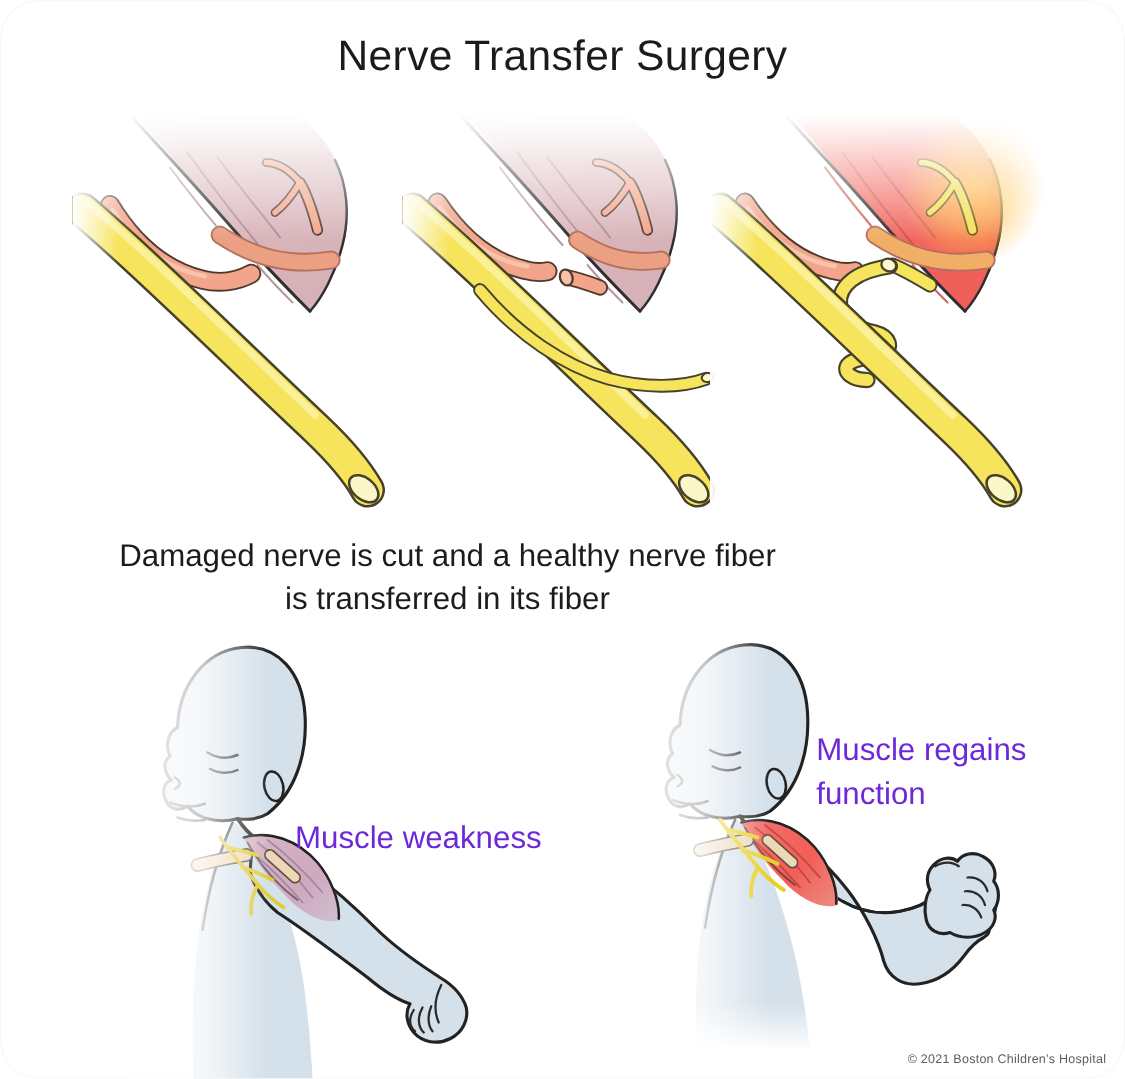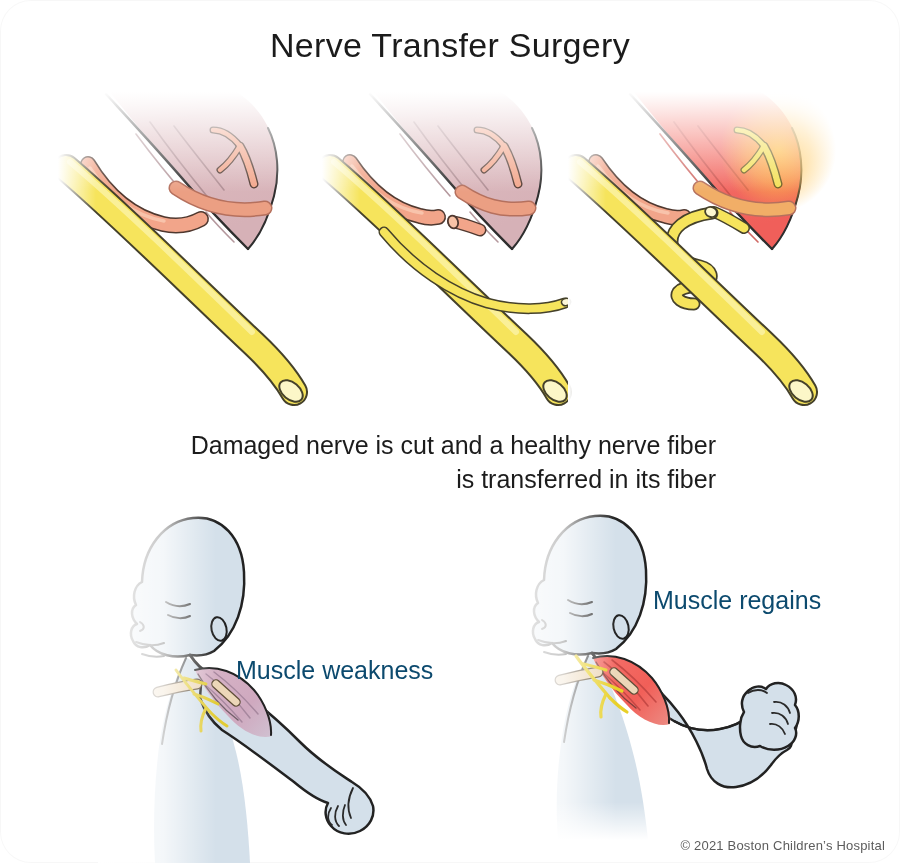--- a/index.html
+++ b/index.html
@@ -7,31 +7,31 @@
     position:relative;width:900px;height:863px;background:#ffffff;overflow:hidden;
     font-family:"Liberation Sans","DejaVu Sans",sans-serif;
     box-shadow:inset 0 0 0 1px rgba(0,0,0,0.03);
     border-radius:31px;
   }
   .title{
     position:absolute;top:26px;left:0;width:900px;text-align:center;
     font-size:34px;font-weight:400;color:#1b1b1b;letter-spacing:.3px;
   }
   .caption{
-    position:absolute;top:428px;left:0;width:716px;text-align:right;
+    position:absolute;top:428px;left:0;width:716px;text-align:center;
     font-size:25px;color:#1c1c1c;line-height:34px;font-weight:400;
   }
   .fig-label{
-    position:absolute;font-size:25px;color:#0c4a6e;font-weight:400;line-height:35px;
+    position:absolute;font-size:25px;color:#6d28d9;font-weight:400;line-height:35px;
     white-space:nowrap;
   }
   #label-weakness{left:236px;top:653px;}
   #label-regains{left:653px;top:583px;}
   .copyright{
-    position:absolute;right:15px;bottom:10px;font-size:13px;color:#5c5c5c;letter-spacing:.2px;
+    position:absolute;right:15px;bottom:10px;font-size:10px;color:#5c5c5c;letter-spacing:.2px;
   }
   svg{position:absolute;display:block;}
   #panel1{left:58px;top:92px;}
   #panel2{left:322px;top:92px;}
   #panel3{left:568px;top:92px;}
   #baby-left{left:98px;top:512px;}
   #baby-right{left:498px;top:506px;}
 </style>
 </head>
 <body>
@@ -325,17 +325,18 @@
       </g>
     </g>
     <rect x="0" y="0" width="118" height="334" fill="url(#fadeL)"></rect>
     <rect x="0" y="296" width="400" height="38" fill="url(#fadeB)"></rect>
   </svg>
 
   <div class="fig-label" id="label-weakness">Muscle weakness</div>
 
   <div class="fig-label" id="label-regains">
     <div>Muscle regains</div>
+    <div>function</div>
   </div>
 
   <div class="copyright">© 2021 Boston Children’s Hospital</div>
 
 </div>
 
 </body></html>

